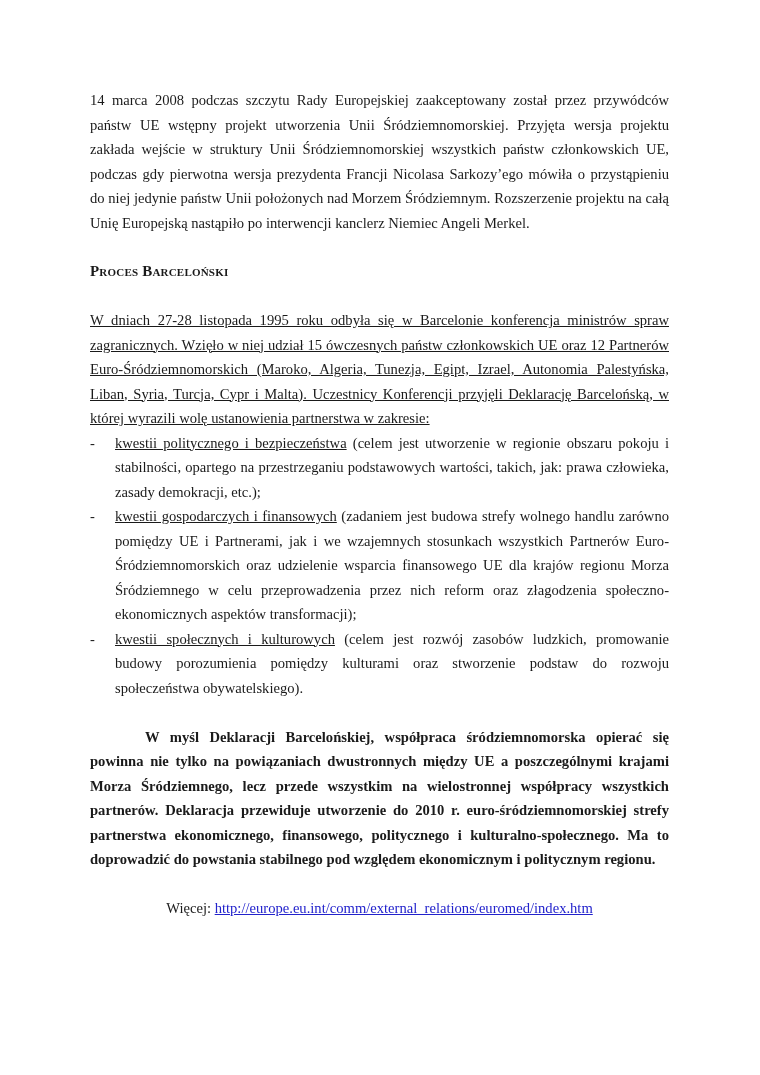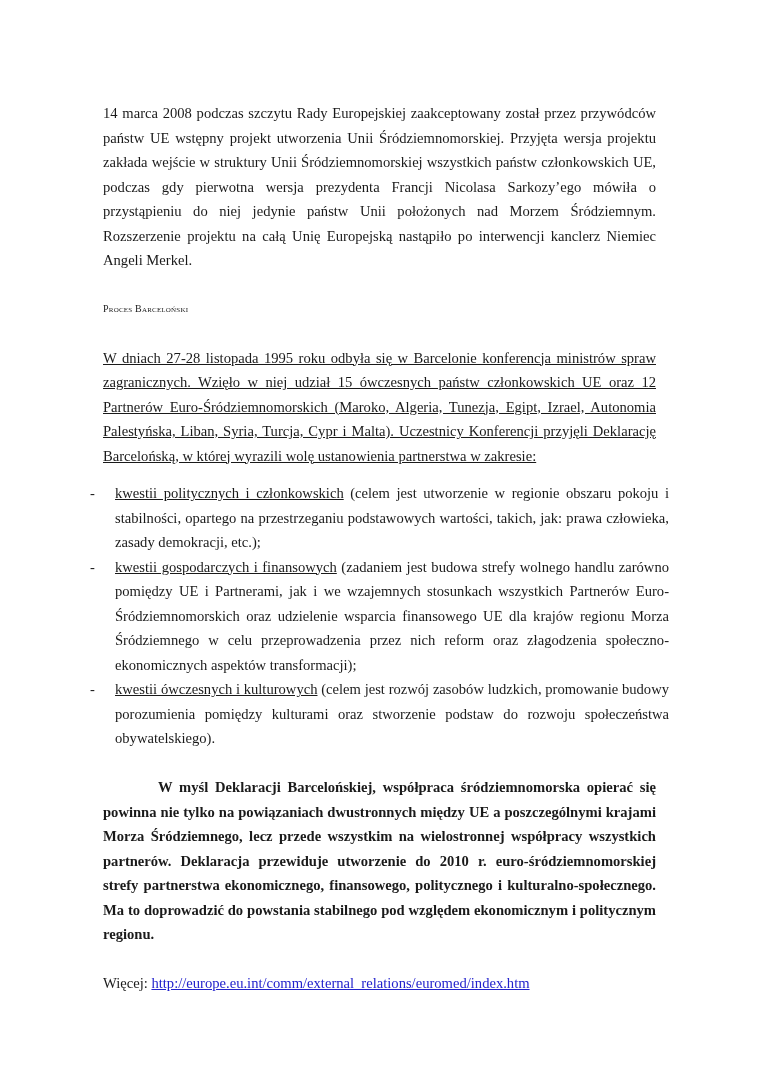--- a/index.html
+++ b/index.html
@@ -16,29 +16,29 @@
       color: #1a1a1a;
       font-size: 14.6px;
     }
     .page {
       position: absolute;
       left: 90px;
       top: 88px;
       width: 579px;
     }
     p {
-      margin: 13px;
+      margin: 0;
       line-height: 24.5px;
     }
     .para1 { text-align: left; }
     .heading {
       margin-top: 24px;
-      font-weight: normal;
+      font-weight: bold;
       font-variant: small-caps;
-      font-size: 10px;
+      font-size: 15px;
       line-height: 24px;
       letter-spacing: 0.2px;
     }
     .justified {
       text-align: justify;
     }
     .para2 {
       margin-top: 25px;
       text-decoration: underline;
     }
@@ -61,20 +61,21 @@
     .u {
       text-decoration: underline;
     }
     .para3 {
       margin-top: 24.5px;
       text-indent: 55px;
       font-weight: bold;
     }
     .more {
       margin-top: 24.5px;
+      text-align: center;
     }
     a.link {
       color: #1a0dab;
       color: #2222cc;
       text-decoration: underline;
     }
   </style>
 </head>
 <body>
 
@@ -82,29 +83,29 @@
 
   <p class="para1 justified">14 marca 2008 podczas szczytu Rady Europejskiej zaakceptowany został przez przywódców państw UE wstępny projekt utworzenia Unii Śródziemnomorskiej. Przyjęta wersja projektu zakłada wejście w struktury Unii Śródziemnomorskiej wszystkich państw członkowskich UE, podczas gdy pierwotna wersja prezydenta Francji Nicolasa Sarkozy’ego mówiła o przystąpieniu do niej jedynie państw Unii położonych nad Morzem Śródziemnym. Rozszerzenie projektu na całą Unię Europejską nastąpiło po interwencji kanclerz Niemiec Angeli Merkel.</p>
 
   <p class="heading">Proces Barceloński</p>
 
   <p class="para2 justified">W dniach 27-28 listopada 1995 roku odbyła się w Barcelonie konferencja ministrów spraw zagranicznych. Wzięło w niej udział 15 ówczesnych państw członkowskich UE oraz 12 Partnerów Euro-Śródziemnomorskich (Maroko, Algeria, Tunezja, Egipt, Izrael, Autonomia Palestyńska, Liban, Syria, Turcja, Cypr i Malta). Uczestnicy Konferencji przyjęli Deklarację Barcelońską, w której wyrazili wolę ustanowienia partnerstwa w zakresie:</p>
 
   <ul class="dash-list">
     <li>
       <span class="dash">-</span>
-      <span class="u">kwestii politycznych i członkowskich</span><span> (celem jest utworzenie w regionie obszaru pokoju i stabilności, opartego na przestrzeganiu podstawowych wartości, takich, jak: prawa człowieka, zasady demokracji, etc.);</span>
+      <span class="u">kwestii politycznego i bezpieczeństwa</span><span> (celem jest utworzenie w regionie obszaru pokoju i stabilności, opartego na przestrzeganiu podstawowych wartości, takich, jak: prawa człowieka, zasady demokracji, etc.);</span>
     </li>
     <li>
       <span class="dash">-</span>
       <span class="u">kwestii gospodarczych i finansowych</span><span> (zadaniem jest budowa strefy wolnego handlu zarówno pomiędzy UE i Partnerami, jak i we wzajemnych stosunkach wszystkich Partnerów Euro-Śródziemnomorskich oraz udzielenie wsparcia finansowego UE dla krajów regionu Morza Śródziemnego w celu przeprowadzenia przez nich reform oraz złagodzenia społeczno-ekonomicznych aspektów transformacji);</span>
     </li>
     <li>
       <span class="dash">-</span>
-      <span class="u">kwestii ówczesnych i kulturowych</span><span> (celem jest rozwój zasobów ludzkich, promowanie budowy porozumienia pomiędzy kulturami oraz stworzenie podstaw do rozwoju społeczeństwa obywatelskiego).</span>
+      <span class="u">kwestii społecznych i kulturowych</span><span> (celem jest rozwój zasobów ludzkich, promowanie budowy porozumienia pomiędzy kulturami oraz stworzenie podstaw do rozwoju społeczeństwa obywatelskiego).</span>
     </li>
   </ul>
 
   <p class="para3 justified">W myśl Deklaracji Barcelońskiej, współpraca śródziemnomorska opierać się powinna nie tylko na powiązaniach dwustronnych między UE a poszczególnymi krajami Morza Śródziemnego, lecz przede wszystkim na wielostronnej współpracy wszystkich partnerów. Deklaracja przewiduje utworzenie do 2010 r. euro-śródziemnomorskiej strefy partnerstwa ekonomicznego, finansowego, politycznego i kulturalno-społecznego. Ma to doprowadzić do powstania stabilnego pod względem ekonomicznym i politycznym regionu.</p>
 
   <p class="more"><span>Więcej: </span><a class="link" href="#">http://europe.eu.int/comm/external_relations/euromed/index.htm</a></p>
 
 </div>
 
 </body></html>

